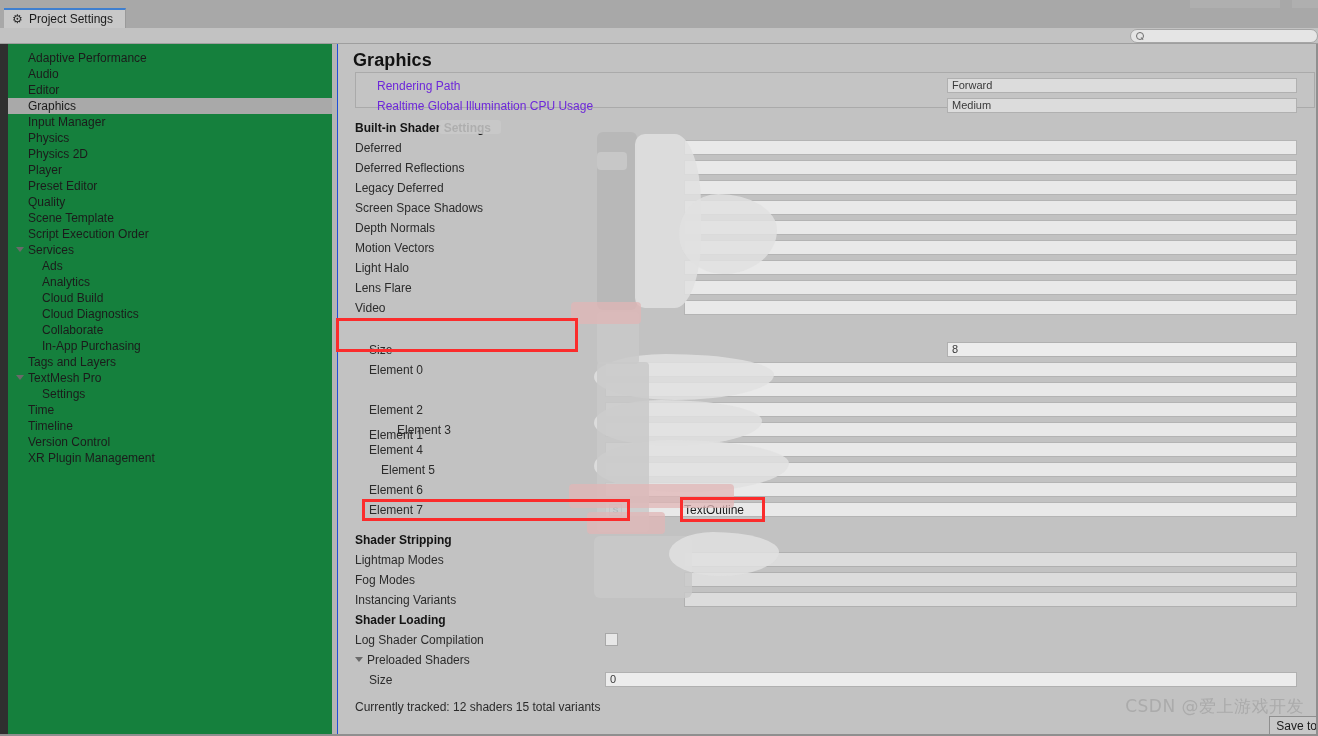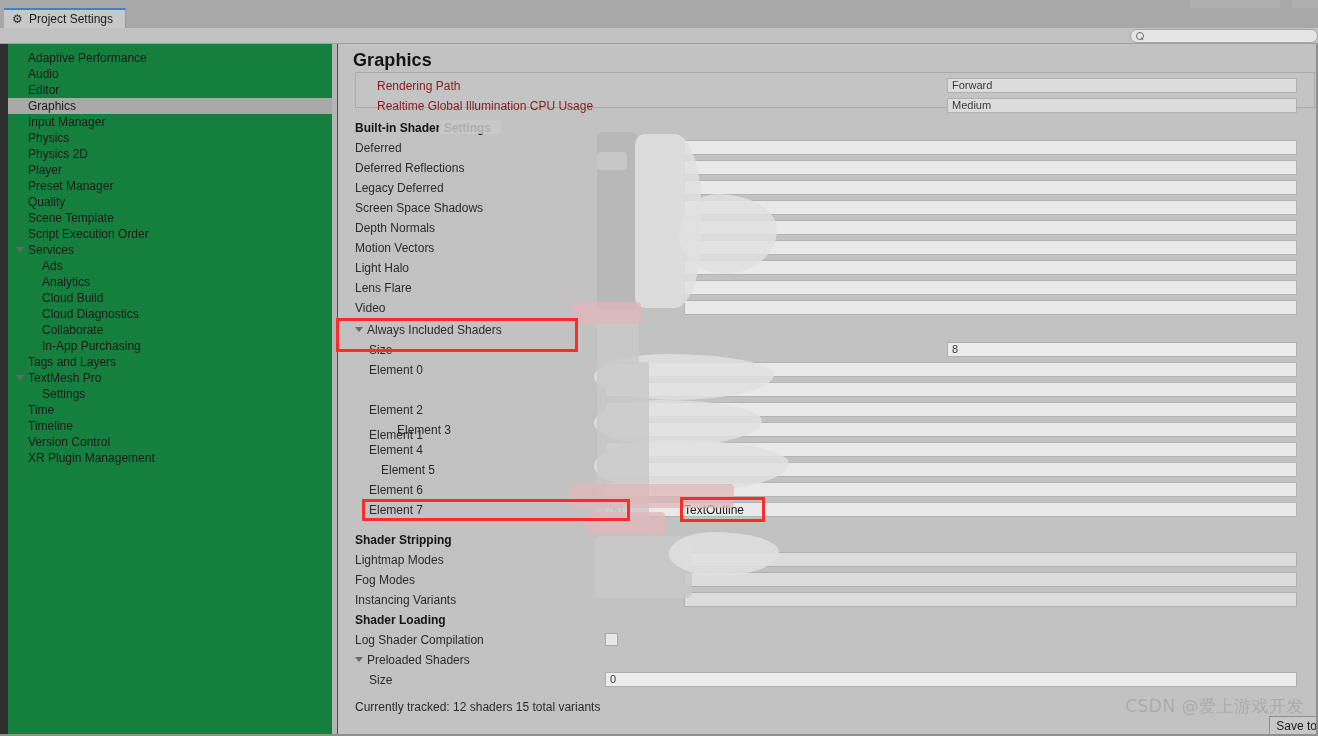--- a/index.html
+++ b/index.html
@@ -141,21 +141,21 @@
   }
 
   .row {
     position: absolute; left: 0; width: 979px; height: 20px;
     line-height: 20px;
   }
   .row .lbl {
     position: absolute; top: 0; font-size: 12px; color: #2b2b2b;
     white-space: nowrap;
   }
-  .row .lbl.dim { color: #7f1d1d; }
+  .row .lbl.dim { color: #6d28d9; }
   .row .lbl.hdr { font-weight: bold; color: #141414; }
   .row .tri {
     position: absolute; top: 7px;
     width: 0; height: 0;
     border-left: 4px solid transparent;
     border-right: 4px solid transparent;
     border-top: 5px solid #6a6a6a;
   }
 
   
@@ -267,21 +267,21 @@
   <div class="sidebar">
     <div id="sidebar-list" style="padding-top:6px;">
         <div class="side-item"><span>Adaptive Performance</span></div>
         <div class="side-item"><span>Audio</span></div>
         <div class="side-item"><span>Editor</span></div>
         <div class="side-item selected"><span>Graphics</span></div>
         <div class="side-item"><span>Input Manager</span></div>
         <div class="side-item"><span>Physics</span></div>
         <div class="side-item"><span>Physics 2D</span></div>
         <div class="side-item"><span>Player</span></div>
-        <div class="side-item"><span>Preset Manager</span></div>
+        <div class="side-item"><span>Preset Editor</span></div>
         <div class="side-item"><span>Quality</span></div>
         <div class="side-item"><span>Scene Template</span></div>
         <div class="side-item"><span>Script Execution Order</span></div>
         <div class="side-item"><span class="tri"></span><span>Services</span></div>
         <div class="side-item indent"><span>Ads</span></div>
         <div class="side-item indent"><span>Analytics</span></div>
         <div class="side-item indent"><span>Cloud Build</span></div>
         <div class="side-item indent"><span>Cloud Diagnostics</span></div>
         <div class="side-item indent"><span>Collaborate</span></div>
         <div class="side-item indent"><span>In-App Purchasing</span></div>
@@ -348,24 +348,20 @@
         <div class="row" style="top: 234px;">
           <span class="lbl" style="left: 16px;">Lens Flare</span>
           <span class="field objfield" style="left: 345px; width: 613px;"></span>
         </div>
         <div class="row" style="top: 254px;">
           <span class="lbl" style="left: 16px;">Video</span>
           <span class="field objfield" style="left: 345px; width: 613px;"></span>
         </div>
       </div>
 
-    <div class="row" style="top:276px;">
-      <span class="tri" style="left:16px;"></span>
-      <span class="lbl" style="left:28px;">Always Included Shaders</span>
-    </div>
     <div class="row" style="top:296px;">
       <span class="lbl" style="left:30px;">Size</span>
       <span class="field num" style="left:608px;width:350px;">8</span>
     </div>
 
     <div id="element-rows">
         <div class="row" style="top: 316px;">
           <span class="lbl" style="left: 30px;">Element 0</span>
           <span class="field objfield" style="left: 266px; width: 692px;"></span>
         </div>

